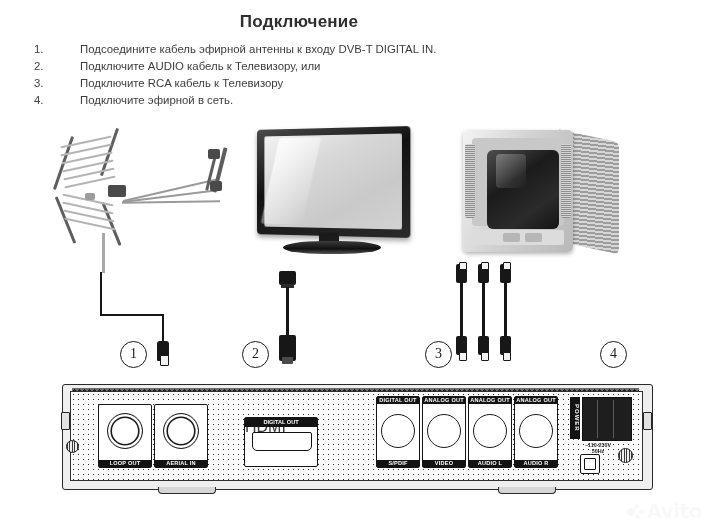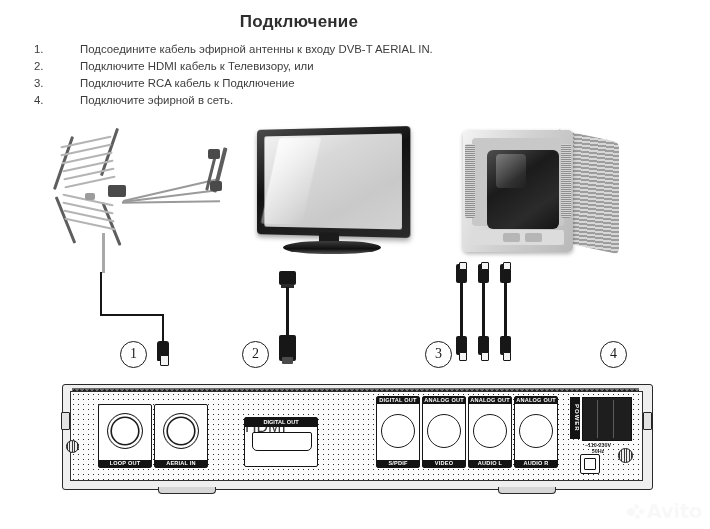--- a/index.html
+++ b/index.html
@@ -144,29 +144,29 @@
 </head>
 <body>
 
 <div id="stage">
 
   <div class="title">Подключение</div>
 
   <div class="steps">
     <div class="step">
       <span class="num">1.</span>
-      <span class="txt">Подсоедините кабель эфирной антенны к входу  DVB-T AERIAL IN.</span>
+      <span class="txt">Подсоедините кабель эфирной антенны к входу  DVB-T DIGITAL IN.</span>
     </div>
     <div class="step">
       <span class="num">2.</span>
-      <span class="txt">Подключите HDMI кабель к Телевизору, или</span>
+      <span class="txt">Подключите AUDIO кабель к Телевизору, или</span>
     </div>
     <div class="step">
       <span class="num">3.</span>
-      <span class="txt">Подключите RCA кабель к Подключение</span>
+      <span class="txt">Подключите RCA кабель к Телевизору</span>
     </div>
     <div class="step">
       <span class="num">4.</span>
       <span class="txt">Подключите эфирной в сеть.</span>
     </div>
   </div>
 
   <div class="abs" id="antenna">
 
     <div class="refl" style="left:4px;top:2px;width:3px;height:56px;transform:rotate(19deg);"></div>

